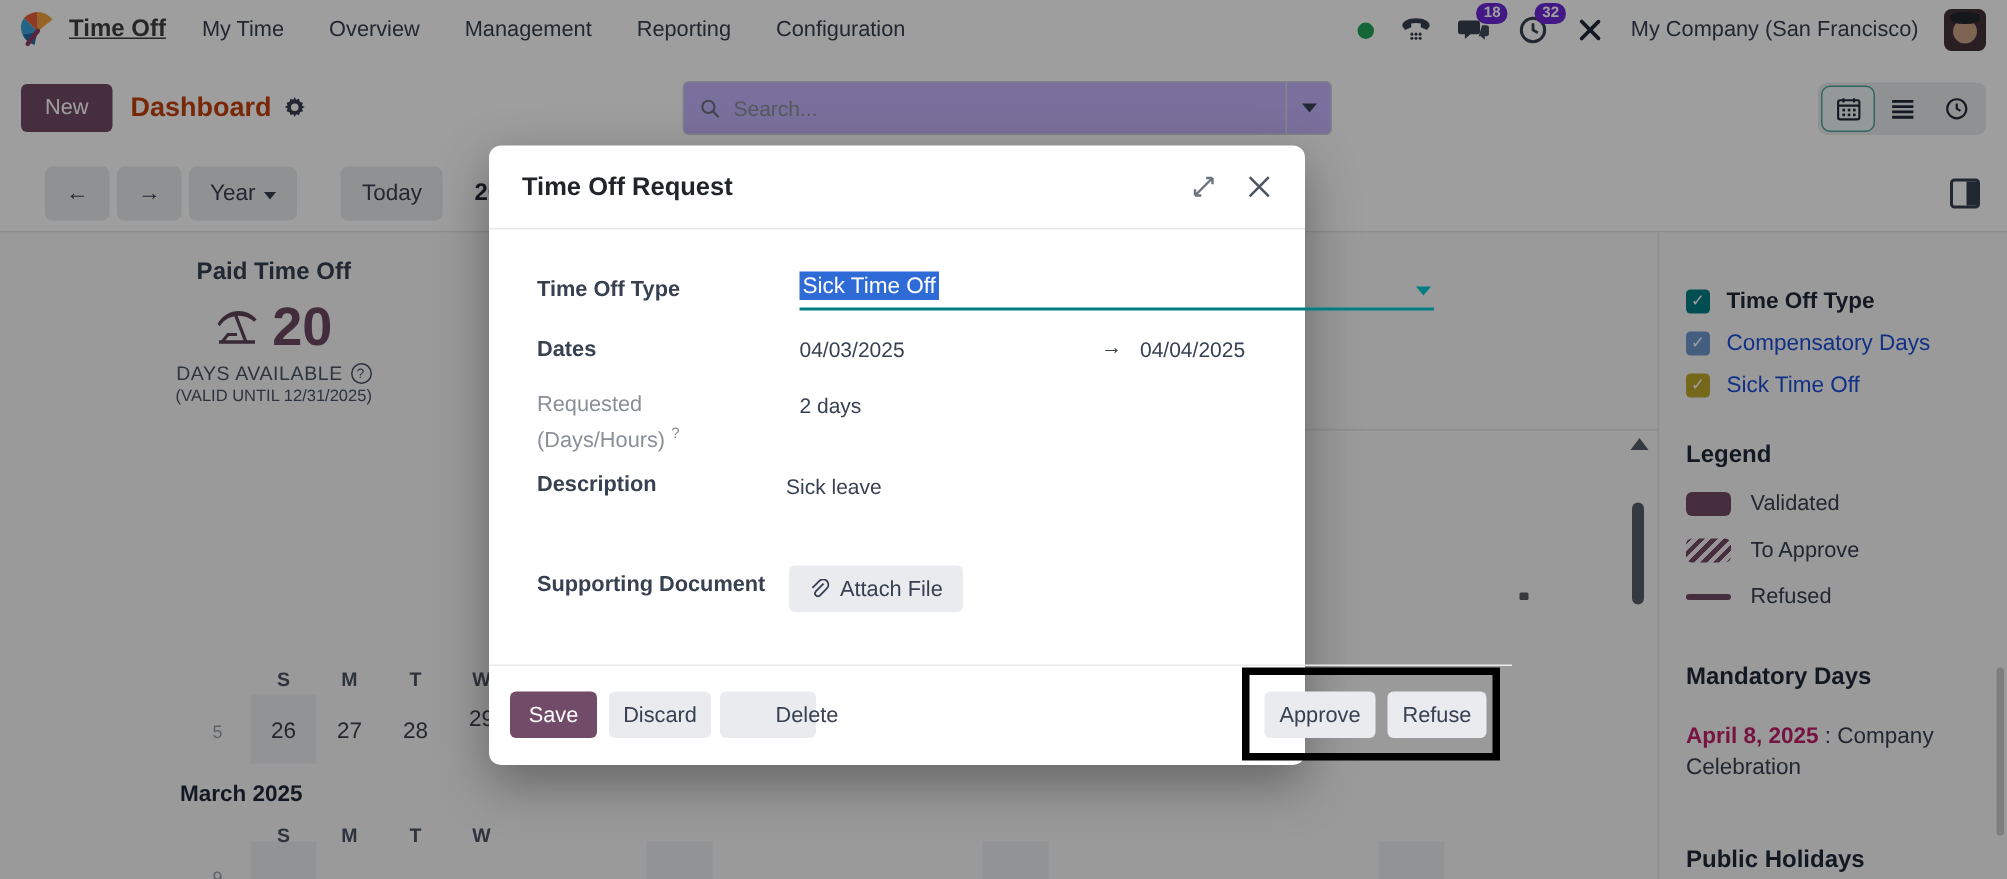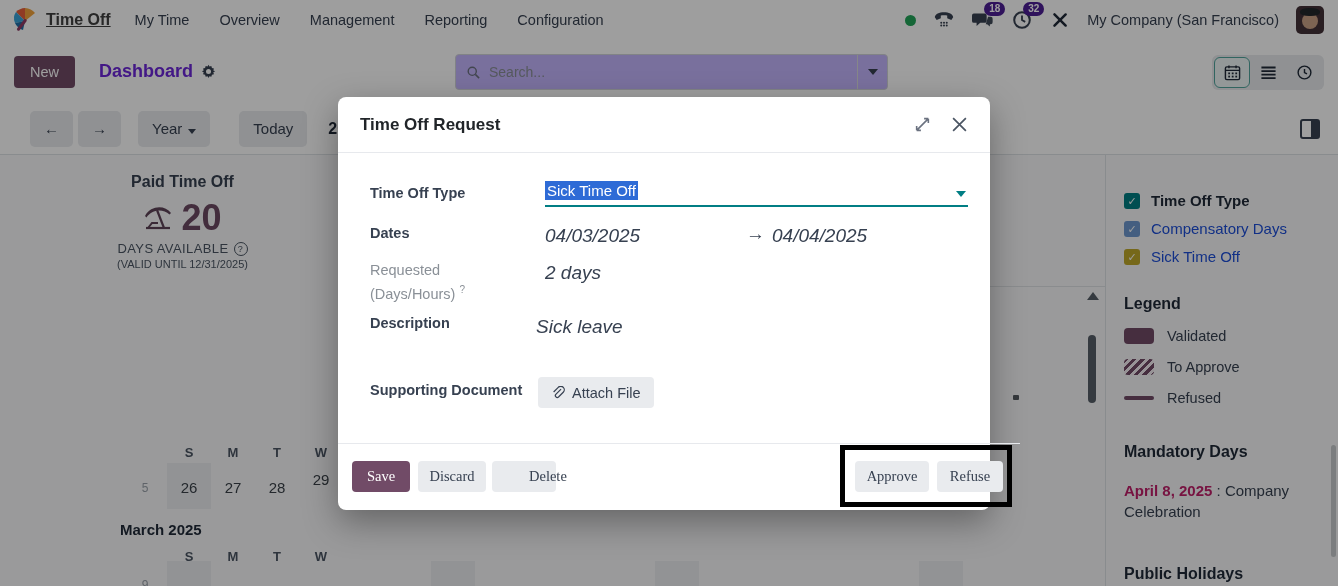--- a/index.html
+++ b/index.html
@@ -10,33 +10,33 @@
   
   #topnav { position:absolute; left:0; top:0; width:1338px; height:40px; background:#ffffff;
             display:flex; align-items:center; padding:0 14px 0 12px; }
   .brand { display:flex; align-items:center; gap:8px; }
   .brand-label { font-size:16px; font-weight:700; color:#404040;text-decoration:underline; }
   .nav-items { display:flex; gap:30px; margin-left:24px; }
   .nav-item { font-size:14.5px; color:#374151; cursor:pointer; }
   .nav-right { margin-left:auto; display:flex; align-items:center; gap:17px; }
   .dot-online { width:11px; height:11px; border-radius:50%; background:#23a55a; }
   .icon-badge-wrap { position:relative; width:22px; height:22px; }
-  .badge { position:absolute; top:-7px; left:12px; background:#4c1d95; color:#fff;
+  .badge { position:absolute; top:-7px; left:12px; background:#6d28d9; color:#fff;
            font-size:10px; font-weight:700; padding:1px 5px; border-radius:8px; line-height:12px; }
   .company { font-size:14.5px; color:#374151; }
   .avatar { width:28px; height:28px; border-radius:5px; background:#433138; position:relative; overflow:hidden; }
   .avatar .face { position:absolute; left:6px; top:7px; width:16px; height:16px; border-radius:50%; background:#caa287; }
   .avatar .hair { position:absolute; left:4px; top:2px; width:20px; height:8px; border-radius:45%; background:#23272b; }
 
   
   #toolbar { position:absolute; left:0; top:40px; width:1338px; height:63px; background:#ffffff;
              display:flex; align-items:center; padding:0 14px; }
   .btn-new { background:#714B67; color:#fff; font-size:14.5px; font-weight:500;
              border:none; border-radius:4px; padding:8px 16px; cursor:pointer; }
-  .breadcrumb { margin-left:24px; font-size:18px; font-weight:700; color:#6d28d9; display:flex; align-items:center; gap:8px; }
+  .breadcrumb { margin-left:12px; font-size:18px; font-weight:700; color:#c2410c; display:flex; align-items:center; gap:8px; }
   .searchbox { position:absolute; left:455px; top:14px; width:433px; height:36px; background:#c4b5fd;
                border:1px solid #d0d3d8; border-radius:4px; display:flex; align-items:center; }
   .searchbox input { flex:1; border:none; outline:none; font-size:14px; color:#374151;
                      font-family:"Liberation Sans", sans-serif; background:transparent; }
   .searchbox input::placeholder { color:#8a9097; }
   .search-mag { margin:0 8px 0 10px; }
   .search-caret-zone { width:30px; height:100%; border-left:1px solid #d8dadd;
                        display:flex; align-items:center; justify-content:center; cursor:pointer; }
   .caret-down { width:0; height:0; border-left:5px solid transparent; border-right:5px solid transparent;
                 border-top:6px solid #374151; }
@@ -109,45 +109,45 @@
   .sw-refused { width:30px; height:16px; position:relative; }
   .sw-refused::after { content:""; position:absolute; left:0; top:6px; width:30px; height:4px;
                        border-radius:2px; background:#714B67; }
   .legend-label { font-size:14.5px; color:#374151; }
   .mand-text { position:absolute; left:18px; top:325px; width:196px; font-size:15px;
                line-height:21px; color:#374151; }
   .mand-date { color:#c01f6a; font-weight:700; }
 
   
   #overlay { position:absolute; inset:0; background:rgba(0,0,0,0.38); z-index:50; }
-  #modal { position:absolute; left:338px; top:97px; width:652px; height:413px; background:#fff;
+  #modal { position:absolute; left:326px; top:97px; width:544px; height:413px; background:#fff;
            border-radius:8px; box-shadow:0 12px 34px rgba(0,0,0,0.35); z-index:100; }
   .modal-header { position:relative; height:56px; border-bottom:1px solid #e7e9ed;
                   display:flex; align-items:center; padding:0 22px; }
   .modal-title { font-size:17px; font-weight:700; color:#212529; }
   .hdr-icons { margin-left:auto; display:flex; align-items:center; gap:20px; }
   .hdr-icon { cursor:pointer; display:flex; }
   .m-label { position:absolute; left:32px; font-size:14.5px; font-weight:700; color:#374151; }
   .m-label-muted { position:absolute; left:32px; font-size:14.5px; color:#8a9097; }
-  .m-value { position:absolute; font-size:19px; color:#374151;font-style:italic; }
+  .m-value { position:absolute; font-size:14px; color:#374151; }
   .type-field { position:absolute; left:207px; top:84px; width:423px; height:26px;
                 border-bottom:2px solid #017e84; cursor:pointer; }
   .type-selected { display:inline-block; background:#2e6bd6; color:#fff; font-size:15px;
                    padding:1px 2px; }
   .type-caret { position:absolute; right:2px; top:10px; width:0; height:0;
                 border-left:5px solid transparent; border-right:5px solid transparent;
                 border-top:6px solid #017e84; }
   .sup-help { font-size:10px; color:#8a9097; vertical-align:super; }
   .attach-btn { position:absolute; left:200px; top:280px; height:31px; background:#e9ebee;
                 border:none; border-radius:4px; font-size:14.5px; font-weight:500; color:#374151;
                 display:flex; align-items:center; gap:7px; padding:0 13px; cursor:pointer;
                 font-family:"Liberation Sans", sans-serif; }
   .modal-footer-line { position:absolute; left:0; top:346px; width:682px; height:1px; background:#e7e9ed; }
   .m-btn { position:absolute; top:364px; height:31px; border:none; border-radius:4px;
-           font-size:14.5px; font-weight:500; cursor:pointer; font-family:Liberation Serif, serif; }
+           font-size:14.5px; font-weight:500; cursor:pointer; font-family:Liberation Sans, sans-serif; }
   .m-btn.gray { background:#e9ebee; color:#374151; }
   .m-btn.purple { background:#714B67; color:#fff; }
   .annotation-rect { position:absolute; left:502px; top:348px; width:172px; height:62px;
                      border:5px solid #000; pointer-events:none; }
 </style>
 </head>
 <body>
 
 <div id="stage">
 
@@ -259,21 +259,21 @@
           <path d="M12 7 v5 l3.5 2" fill="none" stroke="#1f2937" stroke-width="2"></path>
         </svg>
       </span>
     </div>
   </div>
 
   <div id="controlbar">
     <div class="ctl-group">
       <button class="ctl-btn">←</button>
       <button class="ctl-btn">→</button>
-      <button class="ctl-btn" style="margin-left:12px;"><span>Year</span><span class="ctl-caret"></span></button>
+      <button class="ctl-btn" style="margin-left:0;"><span>Year</span><span class="ctl-caret"></span></button>
       <button class="ctl-btn" style="margin-left:24px;">Today</button>
       <span class="period-label">2025</span>
     </div>
     <span class="panel-toggle"></span>
   </div>
 
   <div id="main">
 
     <div id="summary">
       <div class="sum-title">Paid Time Off</div>

